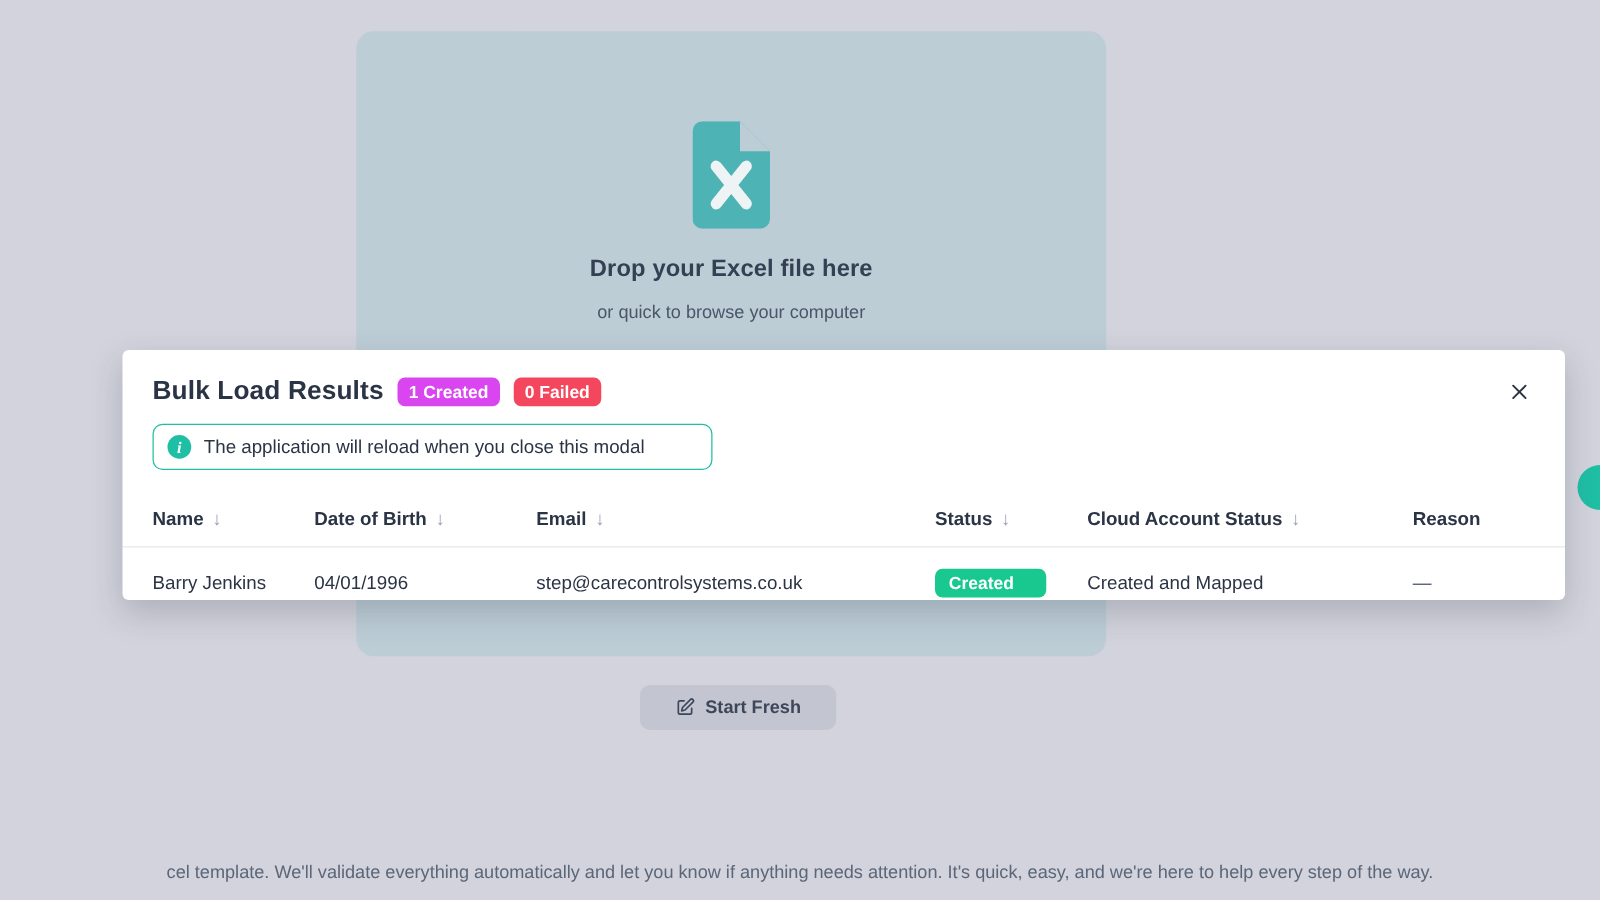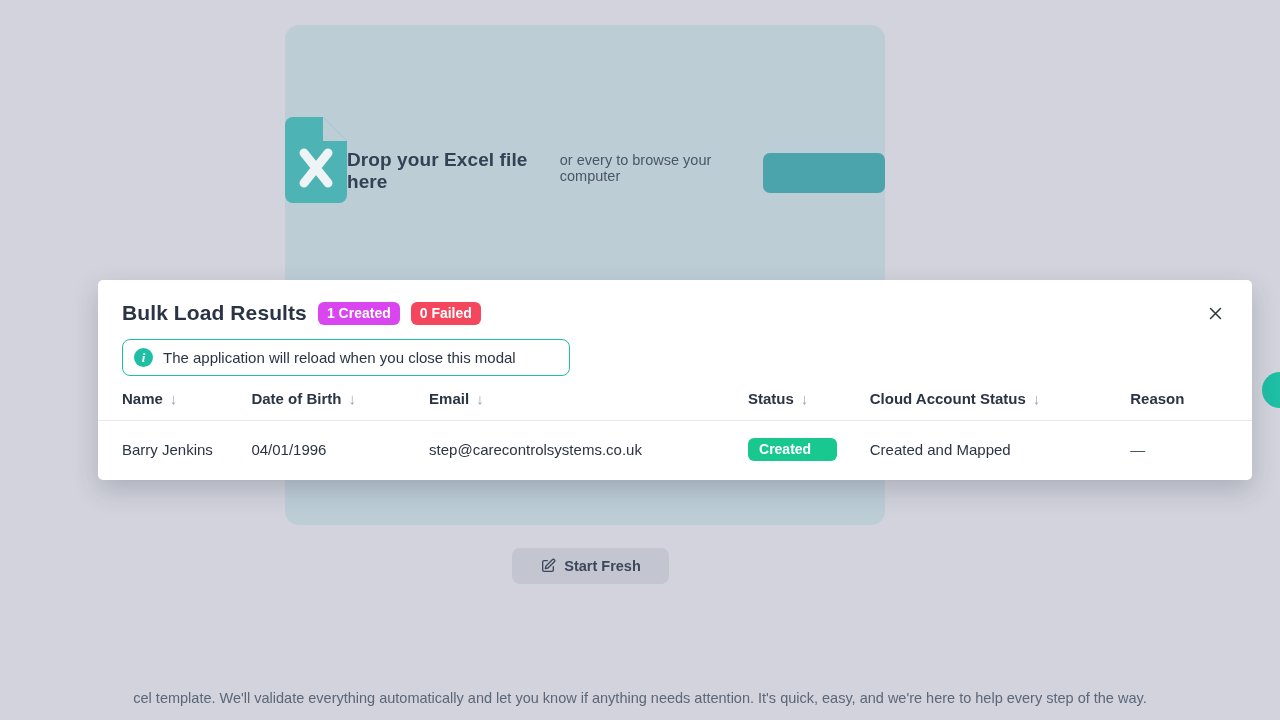--- a/index.html
+++ b/index.html
@@ -16,21 +16,21 @@
   
   .dropzone {
     position: absolute; left: 285px; top: 25px;
     width: 600px; height: 500px;
     background: #bdcdd6;
     border-radius: 14px;
   }
   .dz-inner {
     position: absolute; left: 0; top: 0; width: 100%;
     padding-top: 72px;
-    display: flex; flex-direction: row; align-items: center; margin-top: 20px;
+    display: flex; flex-direction: column; align-items: center;
   }
   .excel-icon { width: 62px; height: 86px; position: relative; }
   .dz-title {
     margin-top: 22px;
     font-size: 19px; font-weight: 700; color: #344054; letter-spacing: .1px;
   }
   .dz-sub { margin-top: 15px; font-size: 14.5px; color: #4a5568; }
   .browse-btn {
     margin-top: 25px;
     width: 130px; height: 40px;
@@ -133,21 +133,21 @@
     width: 19px; height: 19px; border-radius: 50%;
     background: #1fbfa5; color: #fff;
     font-size: 13px; font-weight: 700; font-style: italic;
     display: flex; align-items: center; justify-content: center;
     flex: none;
     font-family: "Liberation Serif", serif;
   }
   .info-text { font-size: 15px; color: #2b3445; }
 
   
-  .tbl-wrap { margin-top: 14px; position: relative; }
+  .tbl-wrap { margin-top: 31px; position: relative; }
   table { width: 100%; border-collapse: collapse; }
   thead th {
     text-align: left;
     font-size: 15px; font-weight: 700; color: #2b3445;
     padding: 0 0 13px 0;
     white-space: nowrap;
   }
   thead th .sort { color: #98a2b3; font-weight: 400; margin-left: 7px; }
   tbody td {
     font-size: 15px; color: #2b3445;
@@ -179,21 +179,21 @@
 
       <div class="excel-icon">
         <svg width="62" height="86" viewBox="0 0 62 86" aria-hidden="true">
           <path d="M0 8a8 8 0 0 1 8-8h30l24 24v54a8 8 0 0 1-8 8H8a8 8 0 0 1-8-8z" fill="#4eb3b4"></path>
           <path d="M38 0l24 24H38z" fill="#bdcdd6"></path>
           <path d="M19 36 L43 66 M43 36 L19 66" stroke="#eef4f5" stroke-width="9" stroke-linecap="round" fill="none"></path>
         </svg>
       </div>
 
       <div class="dz-title">Drop your Excel file here</div>
-      <div class="dz-sub">or every to browse your computer</div>
+      <div class="dz-sub">or quick to browse your computer</div>
 
       <button class="browse-btn"></button>
     </div>
   </div>
 
 
   <button class="start-fresh">
     <span style="display:flex;">
       <svg width="16" height="16" viewBox="0 0 24 24" fill="none" stroke="#3d4759" stroke-width="2" stroke-linecap="round" stroke-linejoin="round">
         <path d="M11 4H6a2 2 0 0 0-2 2v12a2 2 0 0 0 2 2h12a2 2 0 0 0 2-2v-5"></path>

